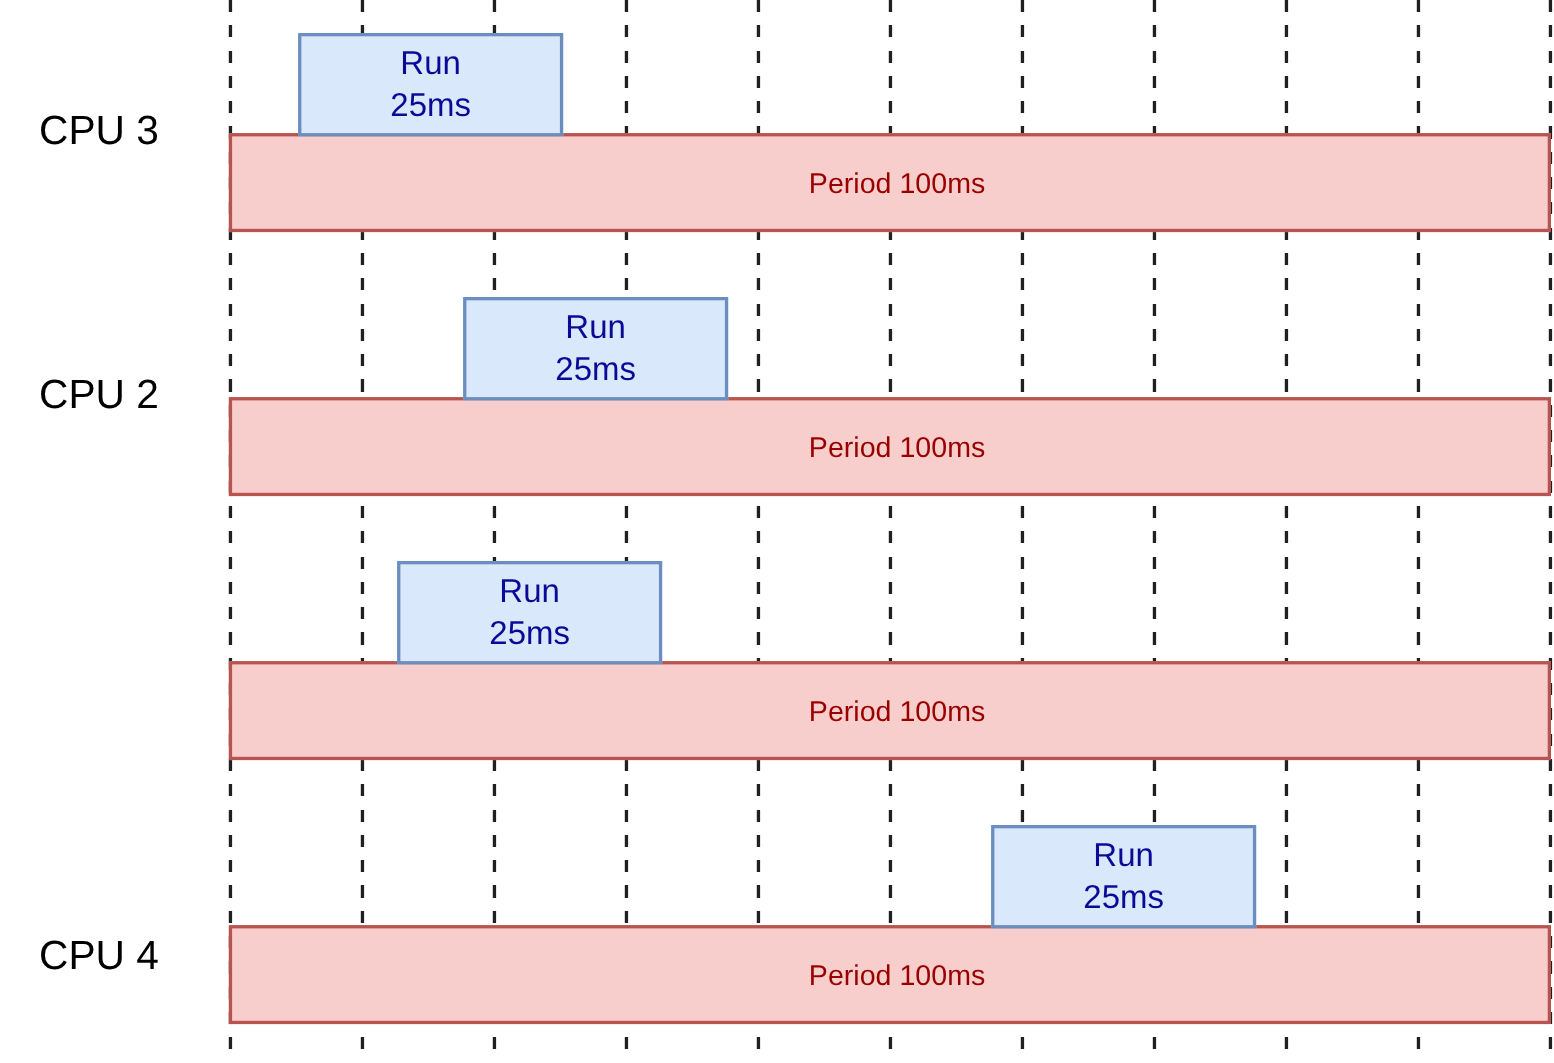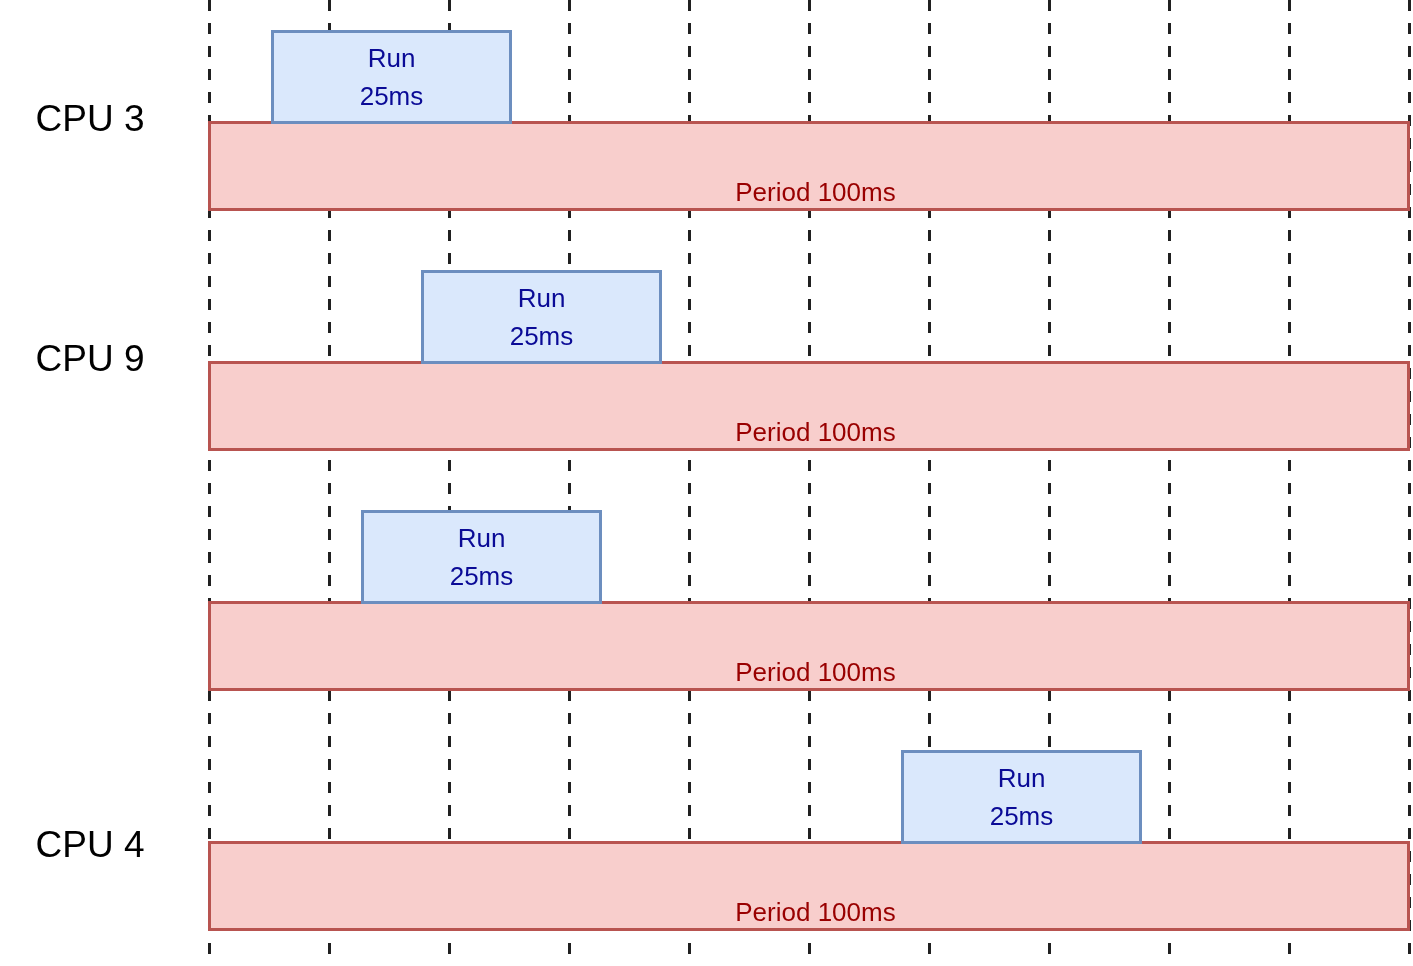--- a/index.html
+++ b/index.html
@@ -43,21 +43,21 @@
     color: var(--label-text);
     z-index: 1;
     white-space: nowrap;
   }
   .period-bar {
     position: absolute;
     box-sizing: border-box;
     background: var(--period-fill);
     border: 3px solid var(--period-border);
     display: flex;
-    align-items: flex-end;
+    align-items: center;
     justify-content: center;
     z-index: 1;
     padding-left: 13px;
   }
   .period-label {
     font-size: 26px;
     color: var(--period-text);
     white-space: nowrap;
   }
   .run-box {
@@ -65,21 +65,21 @@
     box-sizing: border-box;
     background: var(--run-fill);
     border: 3px solid var(--run-border);
     display: flex;
     flex-direction: column;
     align-items: center;
     justify-content: center;
     z-index: 2;
   }
   .run-line {
-    font-size: 26px;
+    font-size: 30px;
     line-height: 38px;
     color: var(--run-text);
     text-align: center;
     white-space: nowrap;
   }
 </style>
 </head>
 <body>
 
 <div class="canvas">
@@ -102,42 +102,42 @@
     <div class="run-box" style="left: 271px; width: 241px; height: 94px; top: 30px;">
       <div class="run-line">Run</div>
       <div class="run-line">25ms</div>
     </div>
     <div class="period-bar" style="left: 208px; width: 1202px; height: 90px; top: 121px;">
       <span class="period-label">Period 100ms</span>
     </div>
   </section>
 
   <section class="row">
-    <div class="cpu-label" style="left: 25px; top: 337px;">CPU 9</div>
+    <div class="cpu-label" style="left: 25px; top: 337px;">CPU 2</div>
     <div class="run-box" style="left: 421px; width: 241px; height: 94px; top: 270px;">
       <div class="run-line">Run</div>
       <div class="run-line">25ms</div>
     </div>
     <div class="period-bar" style="left: 208px; width: 1202px; height: 90px; top: 361px;">
       <span class="period-label">Period 100ms</span>
     </div>
   </section>
 
   <section class="row">
     <div class="run-box" style="left: 361px; width: 241px; height: 94px; top: 510px;">
       <div class="run-line">Run</div>
       <div class="run-line">25ms</div>
     </div>
     <div class="period-bar" style="left: 208px; width: 1202px; height: 90px; top: 601px;">
       <span class="period-label">Period 100ms</span>
     </div>
   </section>
 
   <section class="row">
-    <div class="cpu-label" style="left: 25px; top: 823px;">CPU 4</div>
+    <div class="cpu-label" style="left: 25px; top: 847px;">CPU 4</div>
     <div class="run-box" style="left: 901px; width: 241px; height: 94px; top: 750px;">
       <div class="run-line">Run</div>
       <div class="run-line">25ms</div>
     </div>
     <div class="period-bar" style="left: 208px; width: 1202px; height: 90px; top: 841px;">
       <span class="period-label">Period 100ms</span>
     </div>
   </section>
 </div>
 

